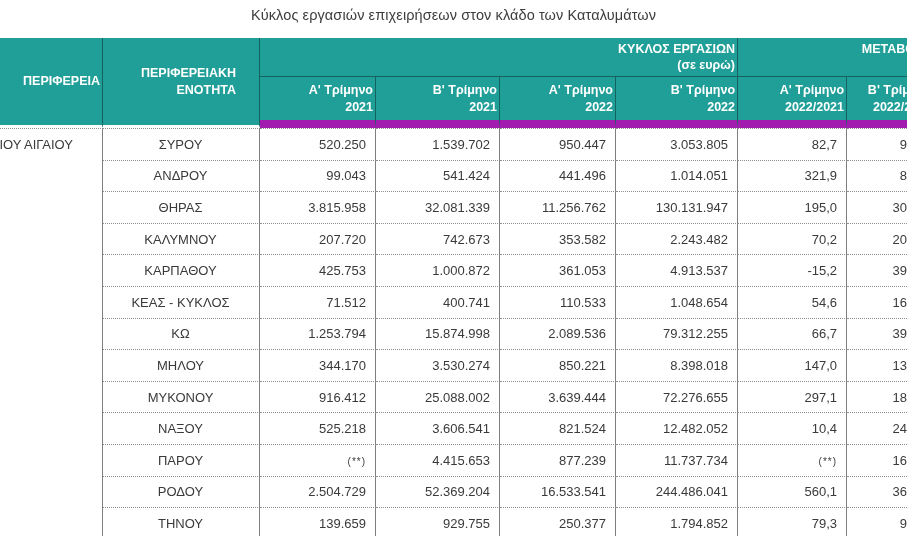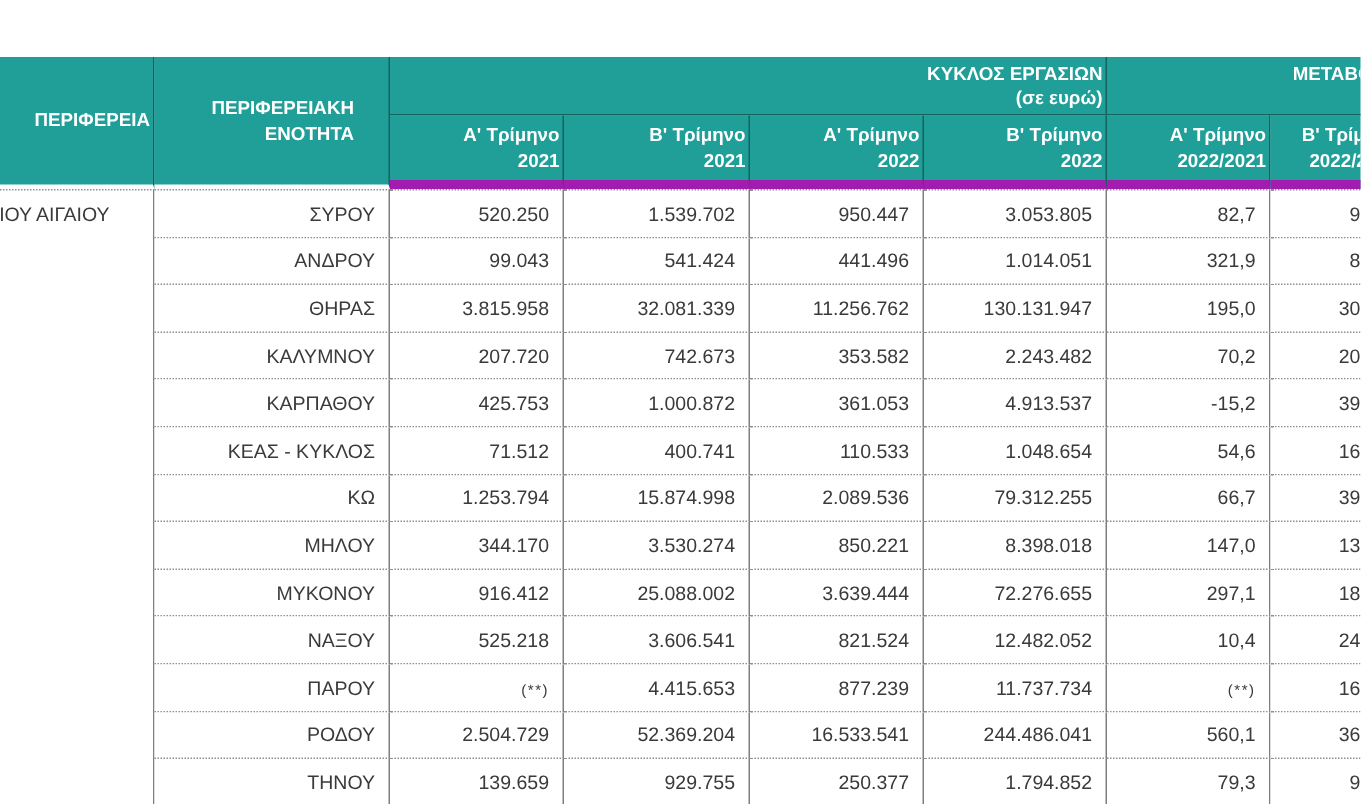--- a/index.html
+++ b/index.html
@@ -32,50 +32,51 @@
     font-weight: bold;
     font-size: 12.5px;
     line-height: 1.3;
     padding: 0 2px;
     vertical-align: middle;
     text-align: right;
     border-right: 1px solid #14635f;
   }
   th.h-span { border-bottom: 3px solid #ffffff; }     
   th.h-group { height: 38px; border-bottom: 1px solid #14635f; }
-  th.h-sub { height: 43px; border-bottom: 6px solid #a21caf; }
+  th.h-sub { height: 43px; border-bottom: 8px solid #a21caf; }
 
   
   td {
     height: 30.6px;
     font-size: 13px;
     color: #3a3a3a;
     background: #ffffff;
     border-right: 1px solid #7f7f7f;
     border-bottom: 1px dotted #8f8f8f;
     padding: 0 9px 0 8px;
     vertical-align: middle;
     white-space: nowrap;
     overflow: hidden;
   }
   tr.first-row td { border-top: 1px dotted #8f8f8f; }
   td.num  { text-align: right; }
-  td.name { text-align: right; }
+  td.name { text-align: center; }
   td.region-cell {
     vertical-align: top;
     padding-top: 8px;
     text-align: left;
   }
   td .ast { font-size: 10px; letter-spacing: 1px; }
 </style>
 </head>
 <body>
 
 <div class="page">
 
+  <div class="doc-title">Κύκλος εργασιών επιχειρήσεων στον κλάδο των Καταλυμάτων</div>
 
   <div class="table-wrap">
     <table class="stats">
       <colgroup>
         <col style="width:139px">
           <col style="width:157px">
         <col style="width:116px">
           <col style="width:124px">
         <col style="width:116px">
           <col style="width:122px">

